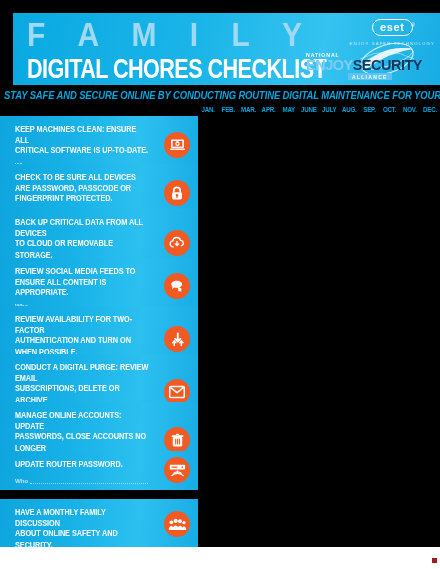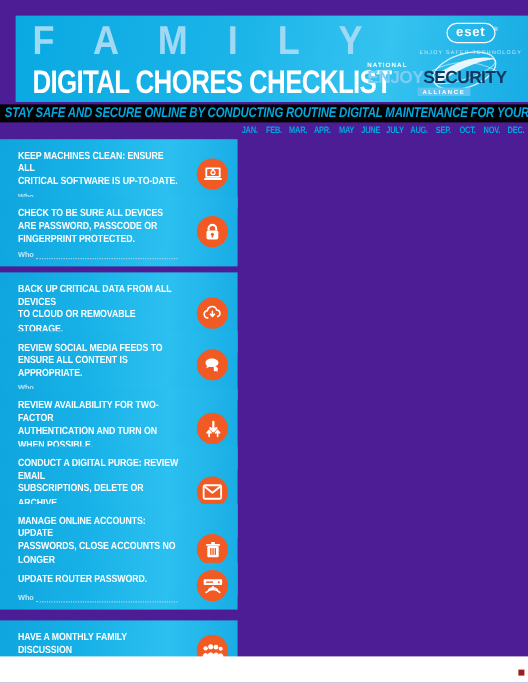--- a/index.html
+++ b/index.html
@@ -12,21 +12,21 @@
     height: 569px;
     overflow: hidden;
     font-family: "Liberation Sans", sans-serif;
     -webkit-font-smoothing: antialiased;
   }
 
   .page {
     position: relative;
     width: 440px;
     height: 569px;
-    background: #4c1d95;
+    background: #000000;
   }
 
   
   .header {
     position: absolute;
     left: 13px;
     top: 13px;
     width: 427px;
     height: 72px;
     background: linear-gradient(100deg, #0aa9e2 0%, #1ab4e8 42%, #35c3f0 72%, #17ace4 100%);
@@ -373,21 +373,21 @@
           <div class="grid-cell"></div>
           <div class="grid-cell"></div>
           <div class="grid-cell"></div>
           <div class="grid-cell"></div>
           <div class="grid-cell"></div>
           <div class="grid-cell"></div>
           <div class="grid-cell"></div>
           <div class="grid-cell"></div>
         </div>
       </div>
-      <div class="chore-row" style="height: 45.22px; margin-bottom: 18px;">
+      <div class="chore-row" style="height: 45.22px; margin-bottom: 0;">
         <div class="chore-left">
           <div class="chore-text">CHECK TO BE SURE ALL DEVICES
 ARE PASSWORD, PASSCODE OR
 FINGERPRINT PROTECTED.</div>
           <div class="who-line">
             <span class="who-label">Who</span>
             <span class="who-rule"></span>
           </div>
           <div class="chore-icon">
             <svg width="16" height="17" viewBox="0 0 24 24">

